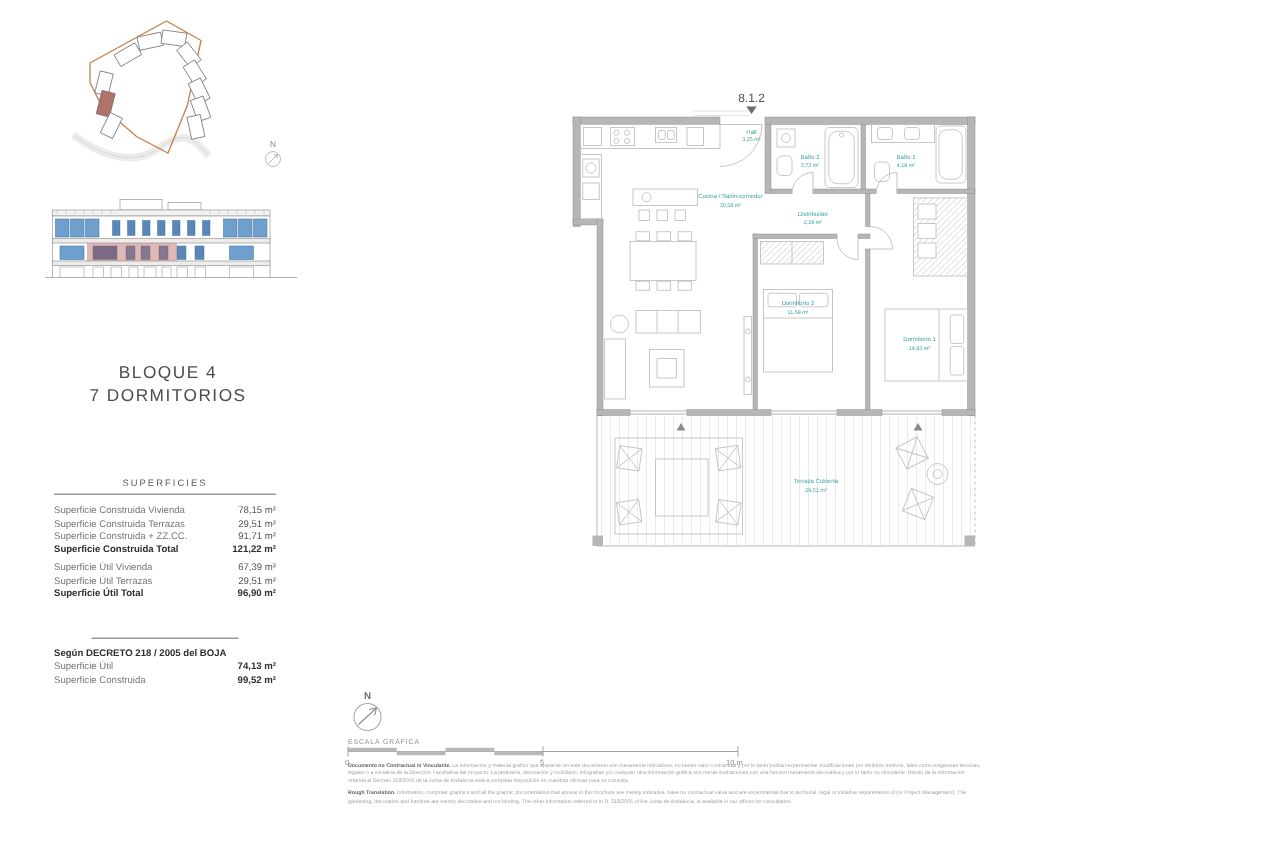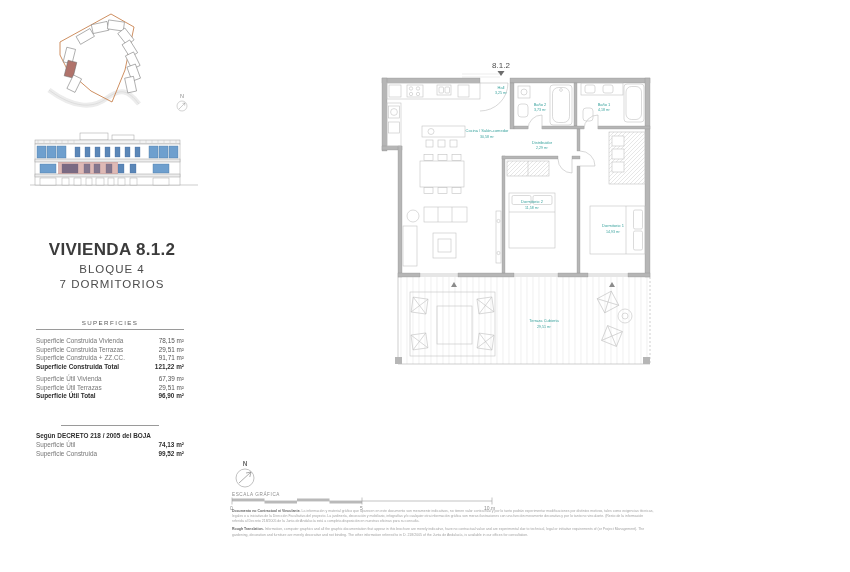--- a/index.html
+++ b/index.html
@@ -123,21 +123,20 @@
       <rect x="58" y="50" width="6" height="7"></rect>
     <rect x="68" y="50" width="8" height="7"></rect>
       <rect x="80" y="50" width="6" height="7"></rect>
     <rect x="90" y="50" width="7" height="7"></rect>
       <rect x="102" y="50" width="7" height="7"></rect>
     <rect x="125" y="50" width="16" height="7"></rect>
   </g>
 </svg>
 
 <div class="abs" id="title-block">
-  <h1>VIVIENDA 8.1.2</h1>
   <div class="sub">BLOQUE 4</div>
   <div class="sub">7 DORMITORIOS</div>
 </div>
 
 <div class="abs" id="superficies">
   <div class="hdr">SUPERFICIES</div>
   <div class="trow">
       <span>Superficie Construida Vivienda</span>
       <span class="v">78,15 m²</span>
     </div>

